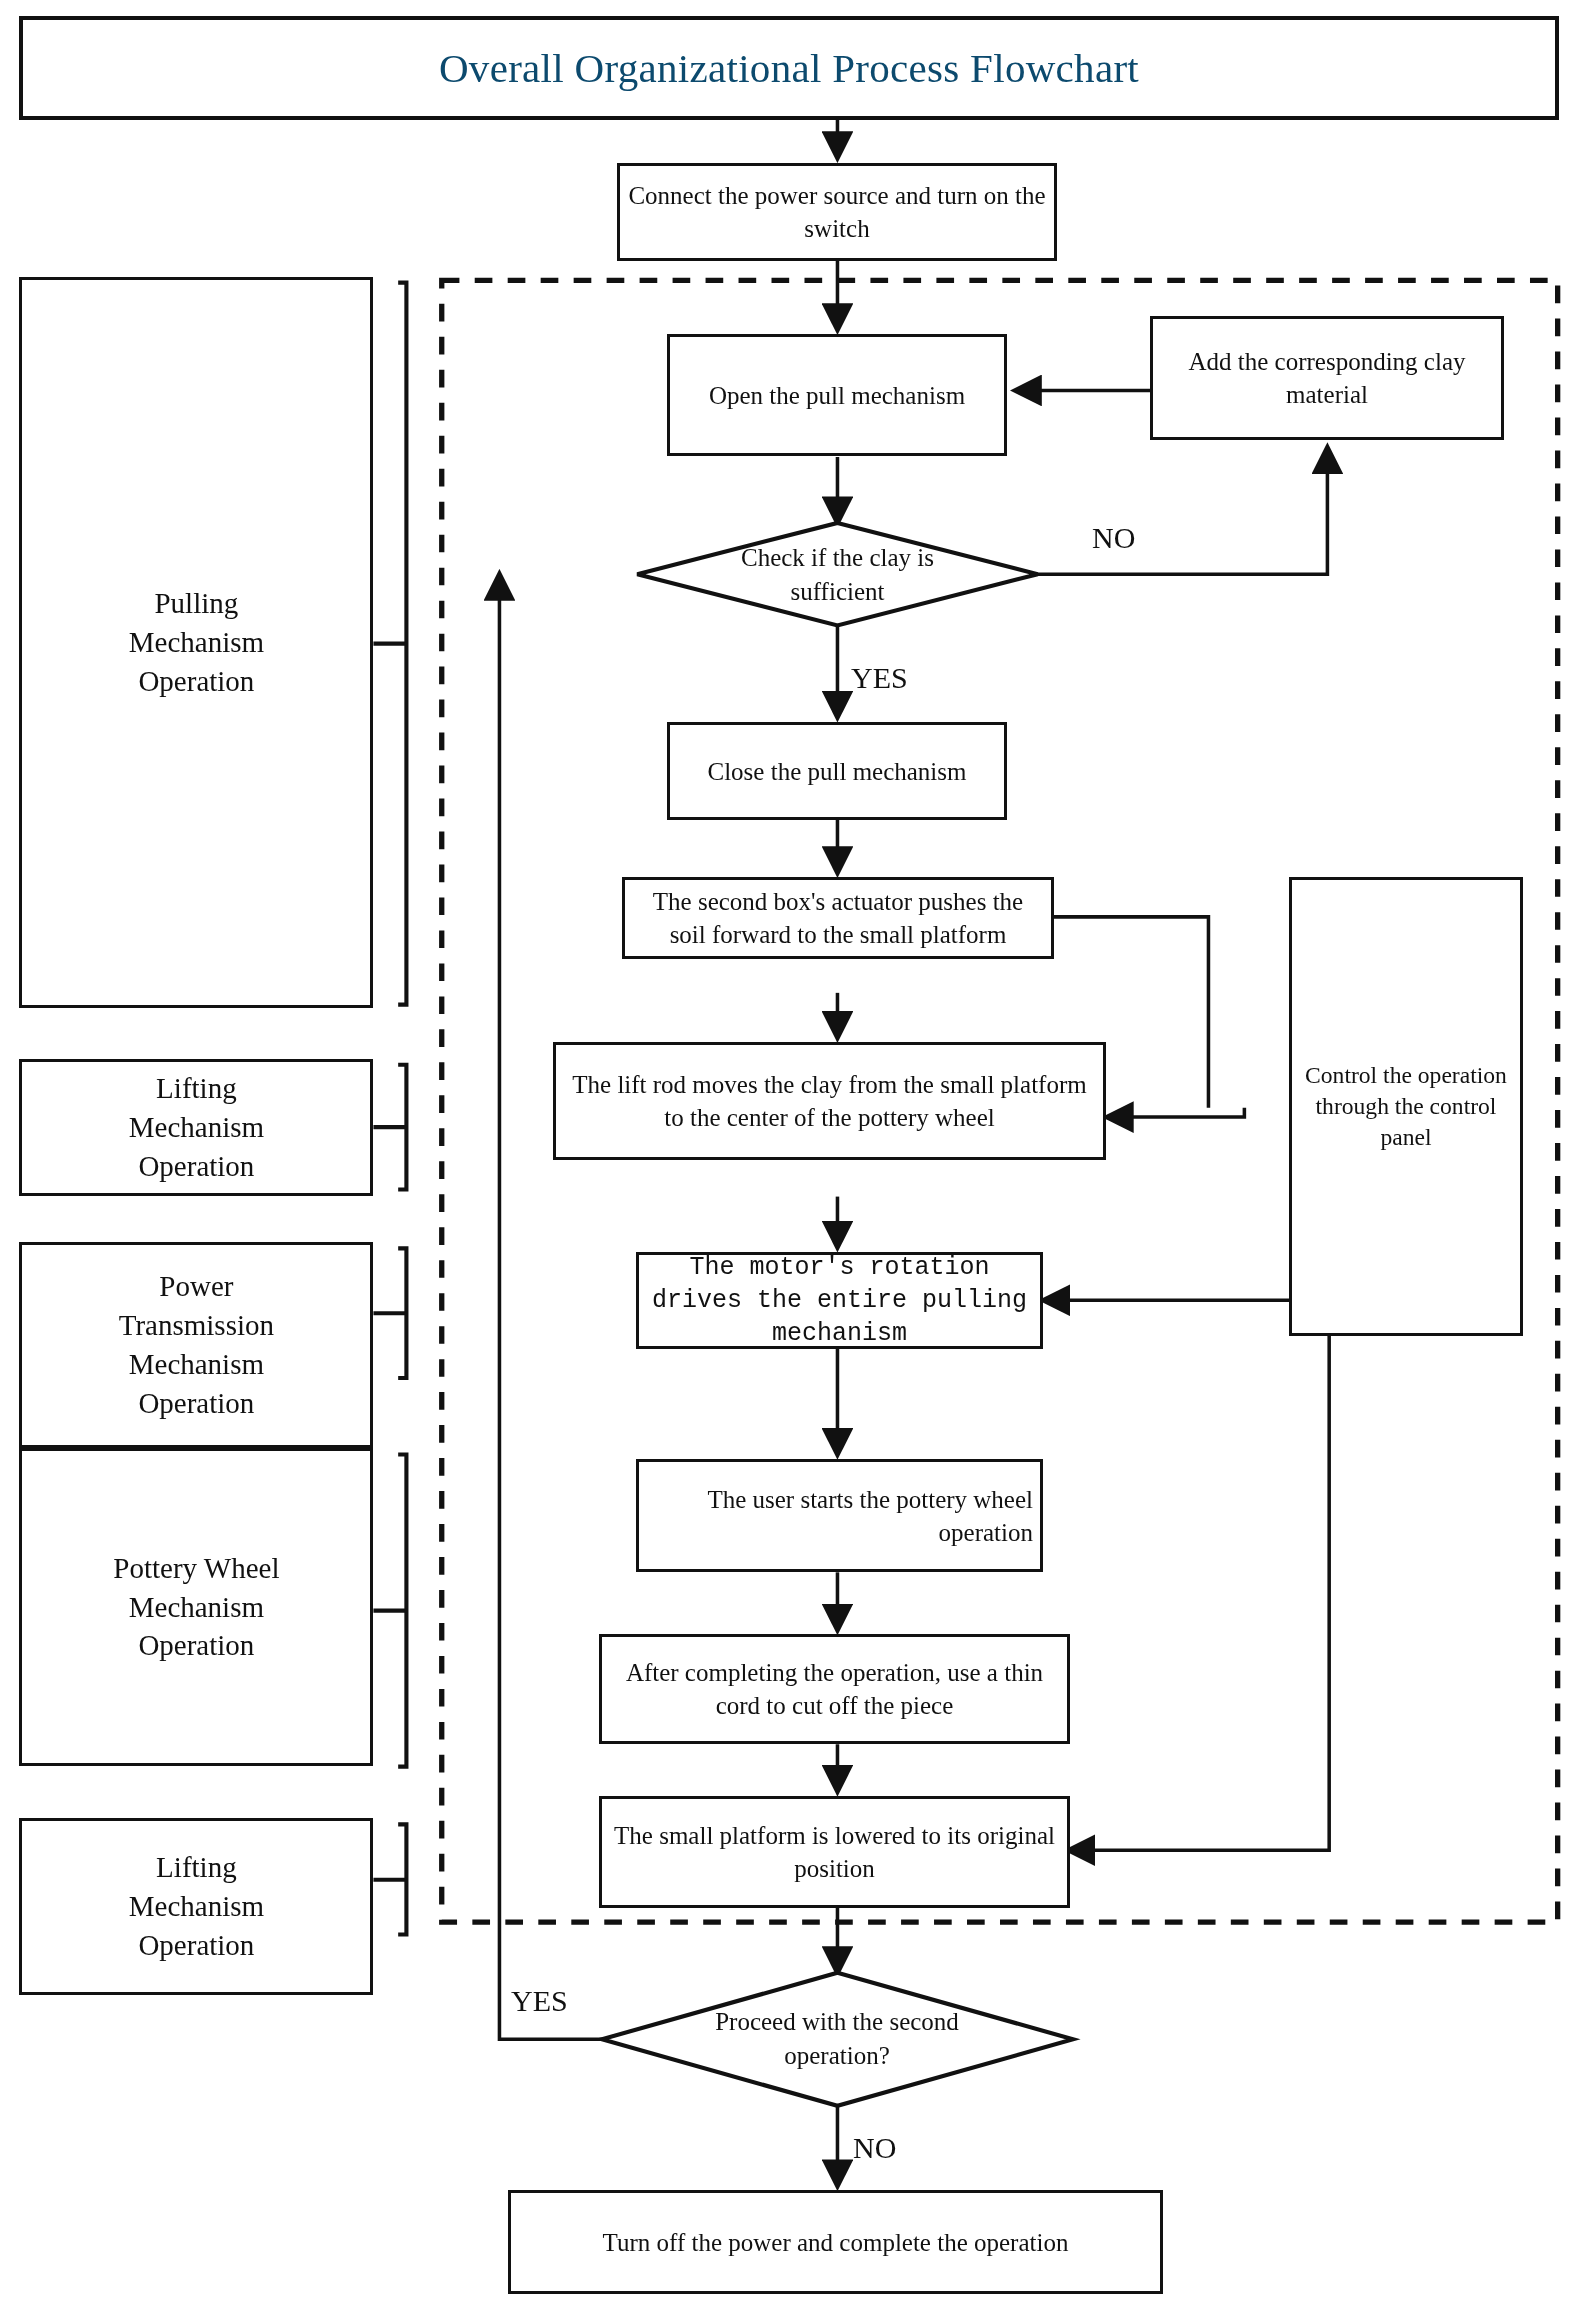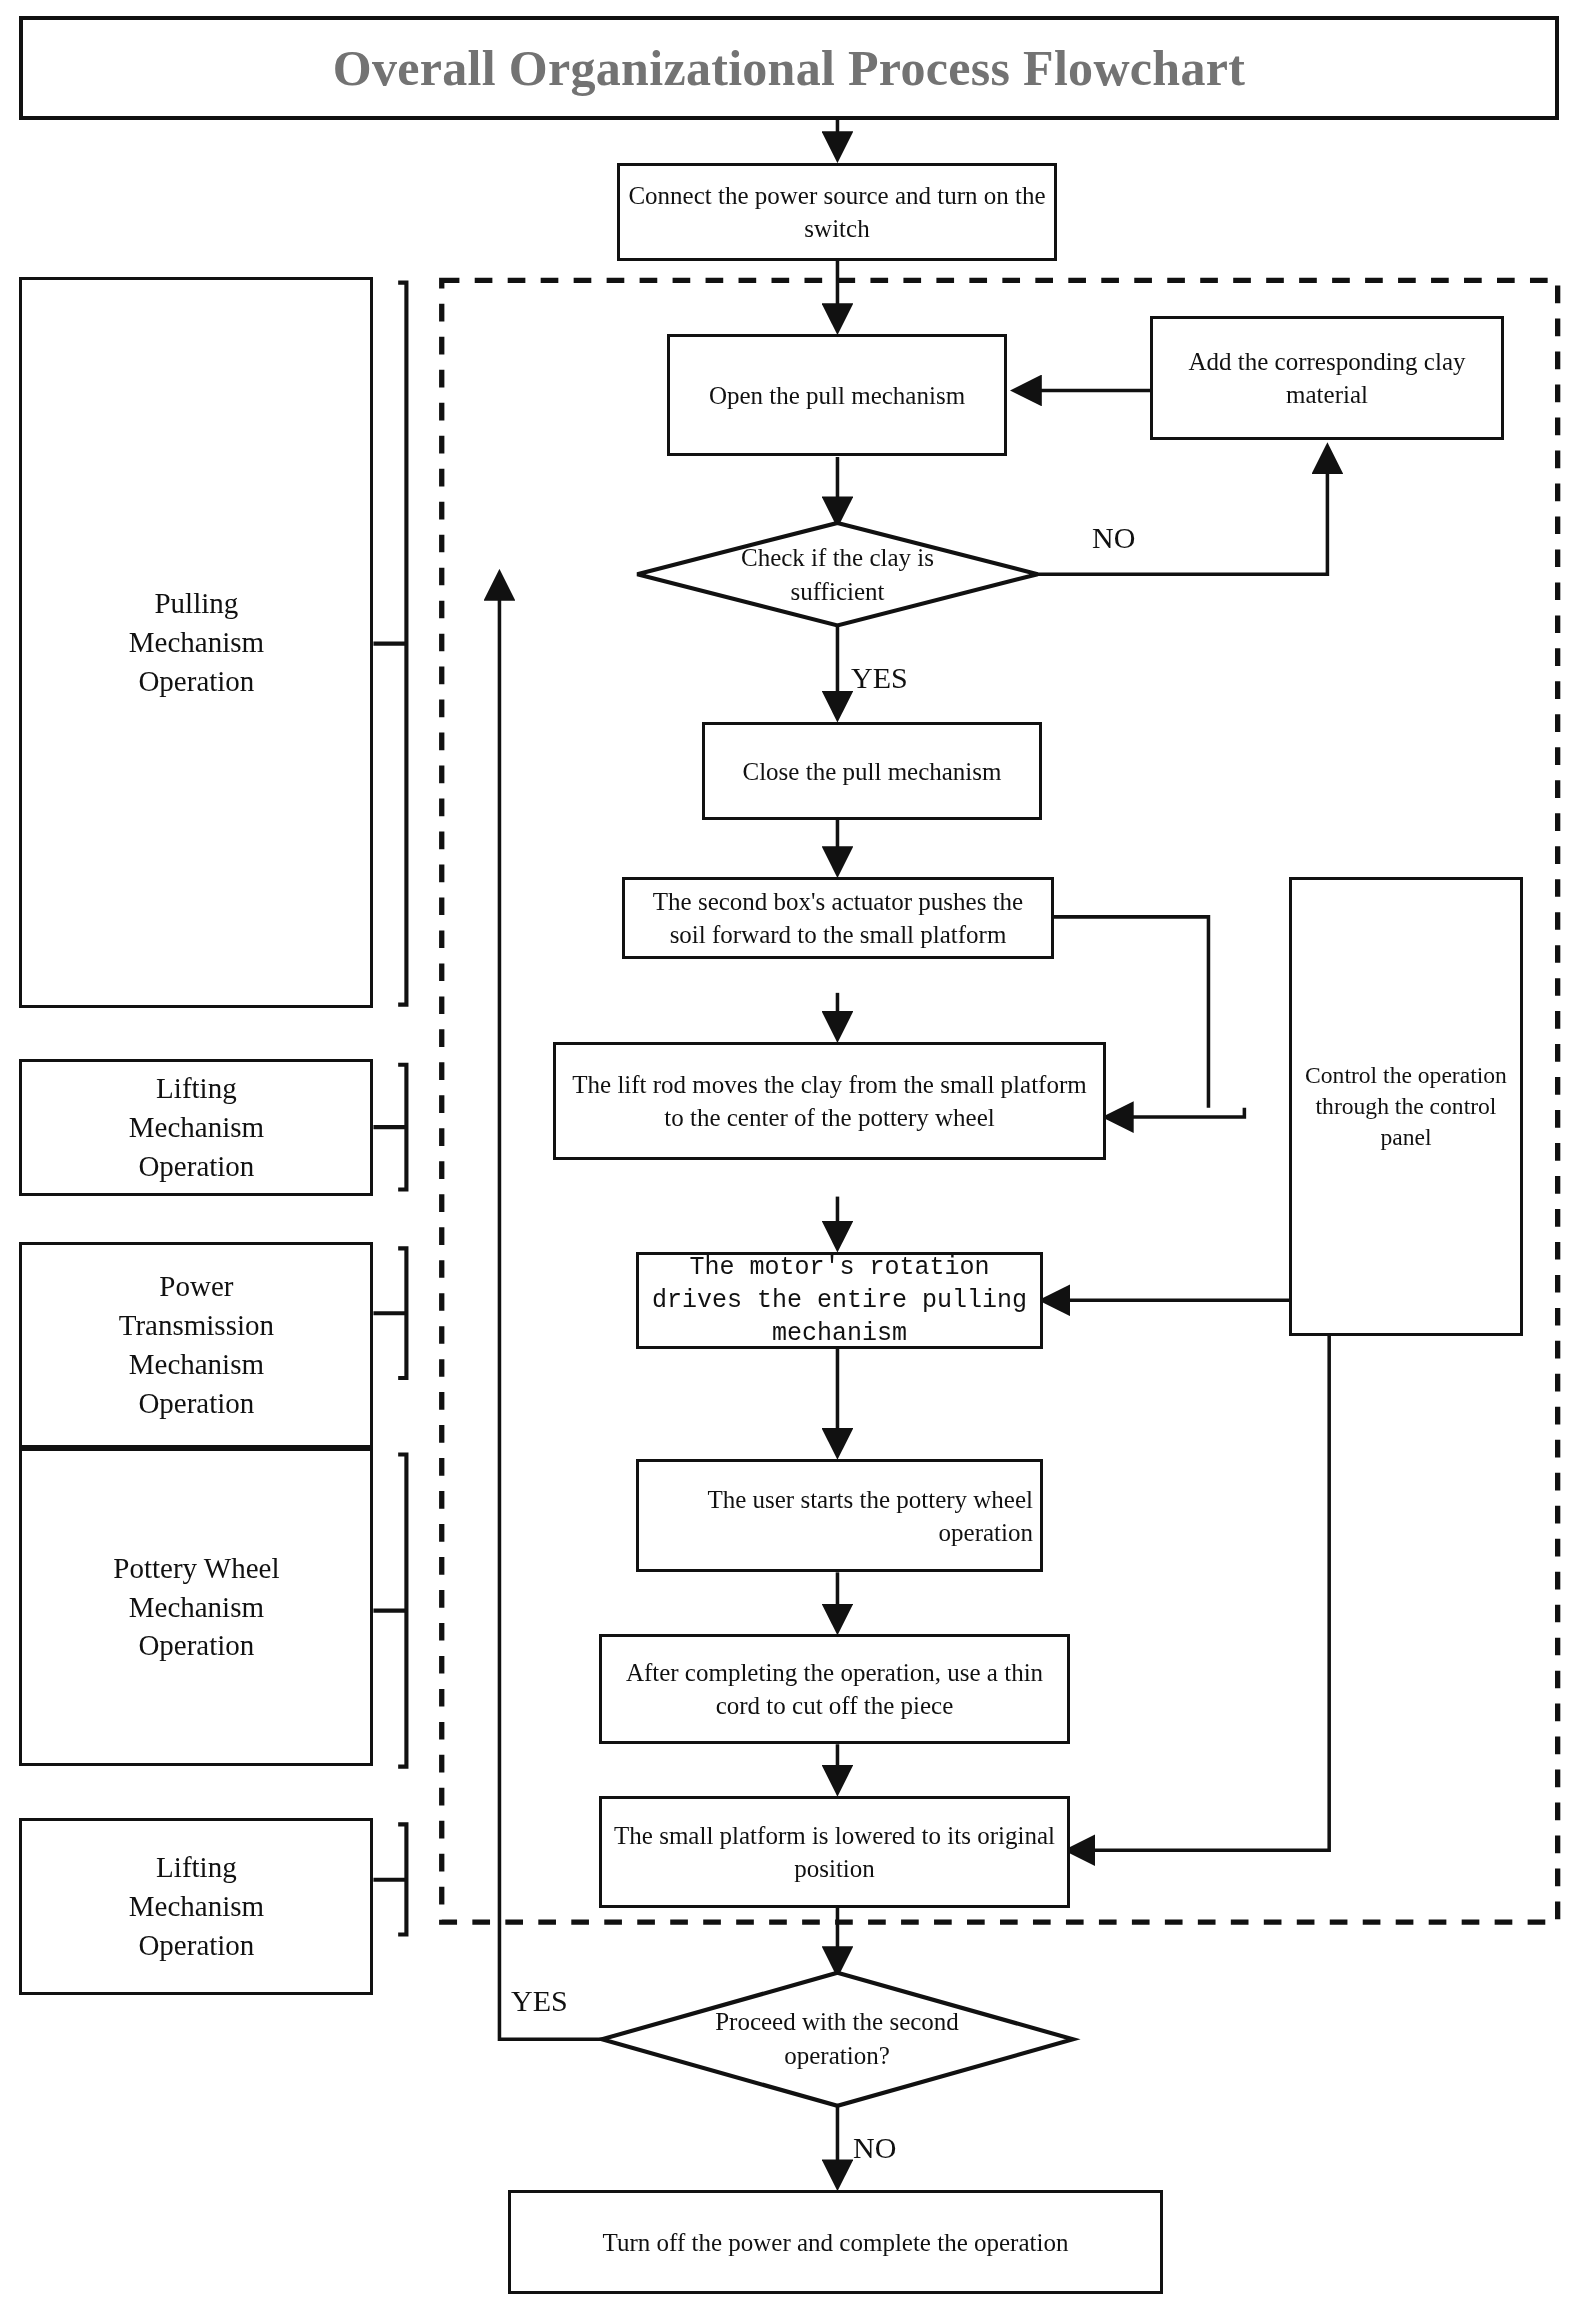--- a/index.html
+++ b/index.html
@@ -4,21 +4,21 @@
 <style>
   html,body{margin:0;padding:0;background:#ffffff;}
   body{font-family:"Liberation Serif", serif;}
   #root{position:relative;width:1576px;height:2319px;background:#fff;overflow:hidden;}
   svg.layer{position:absolute;left:0;top:0;width:1576px;height:2319px;}
   .node{position:absolute;display:flex;align-items:center;justify-content:center;text-align:center;
         box-sizing:border-box;border:3.5px solid #111;background:#fff;}
   .node span{display:block;line-height:1.32;color:#111;padding:0 7px;}
   .title-box{position:absolute;left:19px;top:16px;width:1540px;height:104px;border:4.7px solid #111;
         box-sizing:border-box;background:#fff;display:flex;align-items:center;justify-content:center;}
-  .title-box span{font-size:50px;font-weight:bold;letter-spacing:0.3px;color:#737373;}
+  .title-box span{font-size:41px;font-weight:normal;letter-spacing:0.3px;color:#0c4a6e;}
   .side-box{position:absolute;left:19.4px;border:3.5px solid #111;box-sizing:border-box;background:#fff;
         display:flex;align-items:center;justify-content:center;text-align:center;}
   .side-box span{font-size:29px;line-height:1.34;color:#111;}
   .diamond-label{position:absolute;display:flex;align-items:center;justify-content:center;
         text-align:center;pointer-events:none;}
   .diamond-label span{font-size:25px;line-height:1.35;color:#111;}
   .edge-label{position:absolute;font-size:30px;color:#111;white-space:nowrap;font-family:Liberation Serif, serif;}
   .f42 span{font-size:25px;}
   .f40 span{font-size:23.6px;}
 </style>
@@ -131,21 +131,21 @@
   </div>
 
   <div class="node f42" style="left:1150px;top:316px;width:354px;height:124px;">
     <span>Add the corresponding clay material</span>
   </div>
 
   <div class="diamond-label" style="left:696px;top:539px;width:283px;height:71px;">
     <span>Check if the clay is sufficient</span>
   </div>
 
-  <div class="node f42" style="left:667px;top:722px;width:340px;height:98px;margin-left:35px;">
+  <div class="node f42" style="left:667px;top:722px;width:340px;height:98px;">
     <span>Close the pull mechanism</span>
   </div>
 
   <div class="node f42" style="left:622px;top:877px;width:432px;height:82px;">
     <span>The second box's actuator pushes the soil forward to the small platform</span>
   </div>
 
   <div class="node f42" style="left:553px;top:1042px;width:553px;height:118px;">
     <span>The lift rod moves the clay from the small platform to the center of the pottery wheel</span>
   </div>

